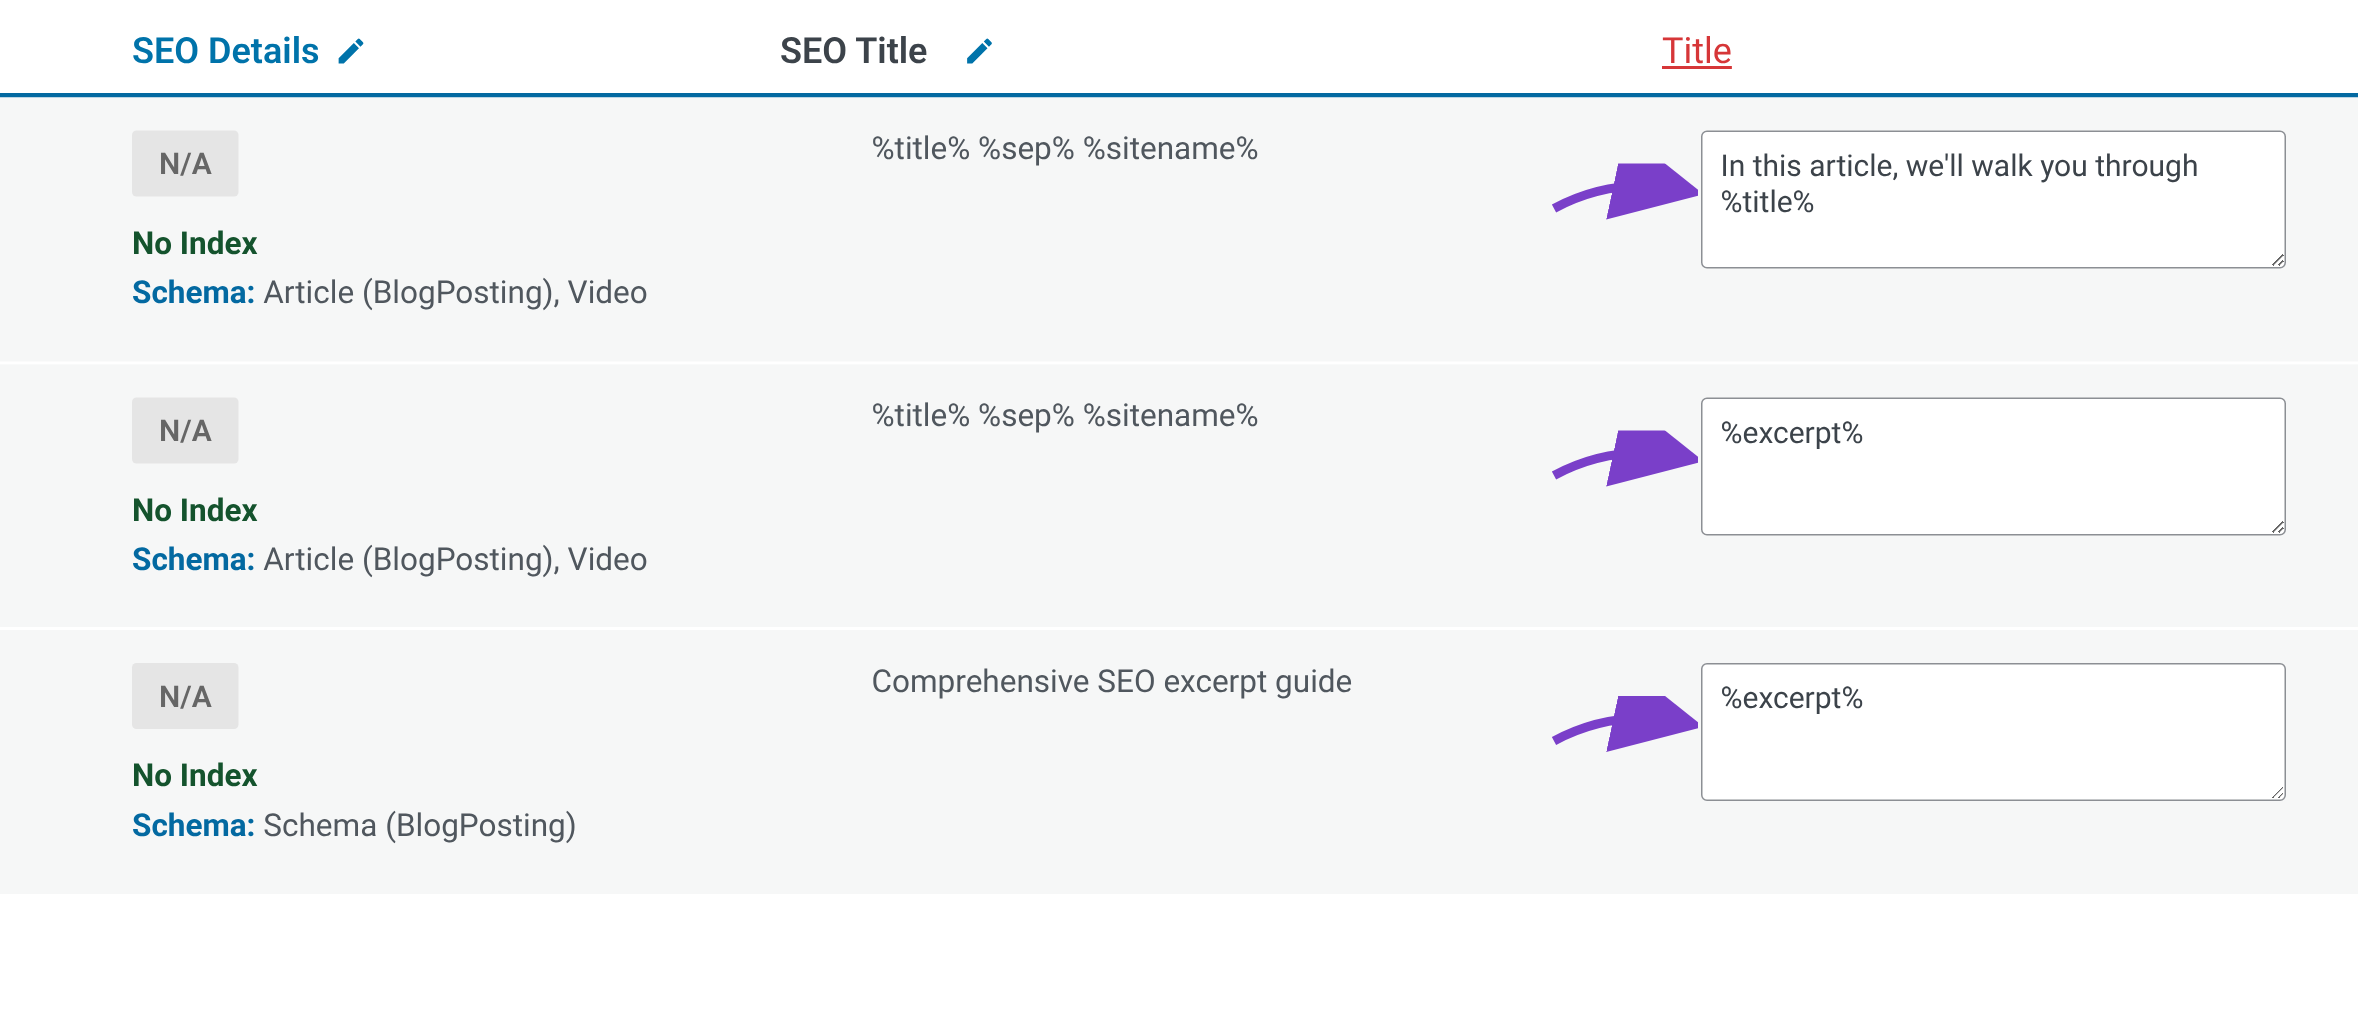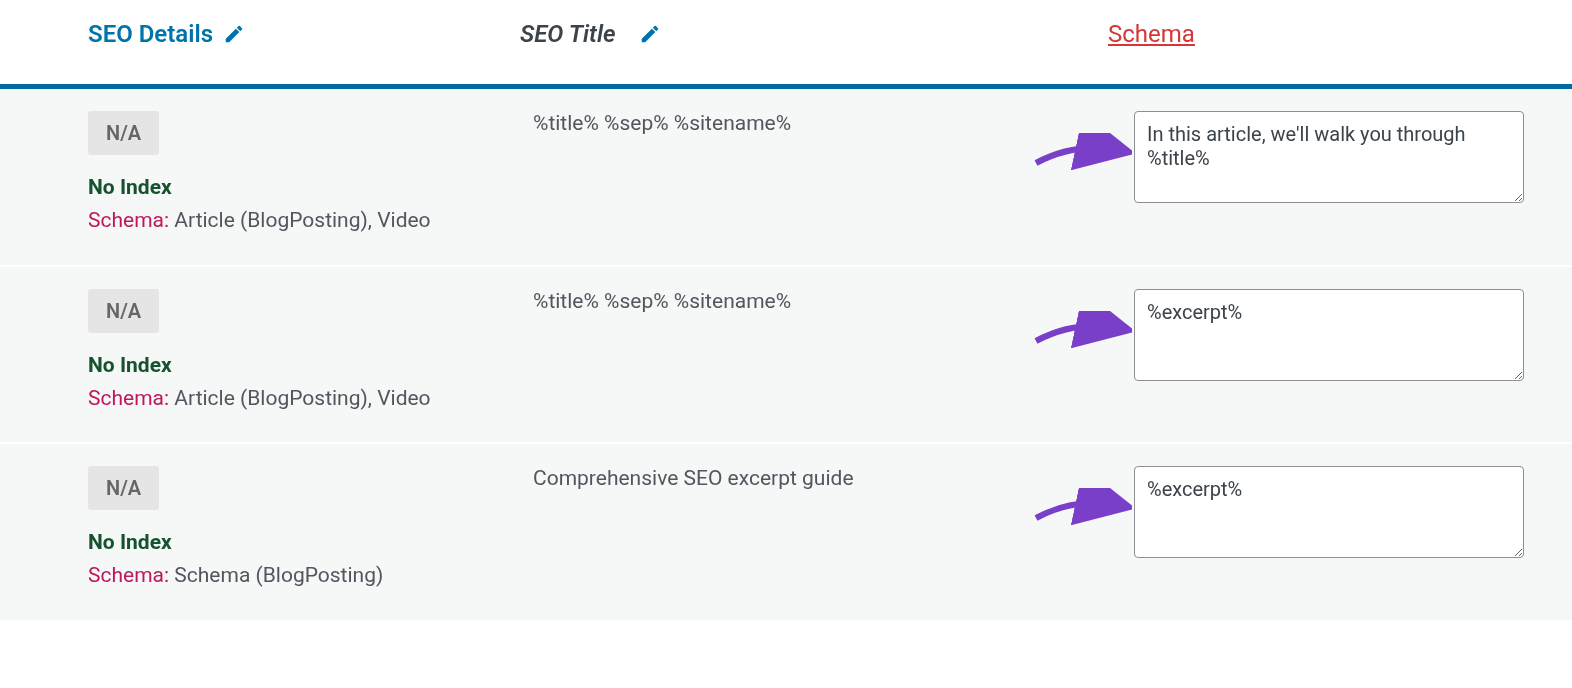--- a/index.html
+++ b/index.html
@@ -10,22 +10,22 @@
     body {
       font-family: -apple-system, BlinkMacSystemFont, "Segoe UI", Roboto, sans-serif;
       font-size: 20px;
       color: #3c434a;
       background: #fff;
       width: 1572px;
     }
     .header-row {
       display: grid;
       grid-template-columns: 520px 520px 1fr;
-      padding: 20px 0 36px 0;
-      border-bottom: 5px solid #0369a1;
+      padding: 20px 0 14px 0;
+      border-bottom: 3px solid #0369a1;
       background: #fff;
       align-items: center;
     }
     .col-left {
       padding-left: 88px;
     }
     .col-mid {
       padding-left: 0;
     }
     .col-right {
@@ -44,21 +44,20 @@
       gap: 10px;
       cursor: pointer;
     }
     .seo-title-header {
       color: #3c434a;
       font-weight: 600;
       font-size: 24px;
       display: inline-flex;
       align-items: center;
       gap: 24px;
-      font-style: italic;
     }
     .pencil-icon {
       width: 22px;
       height: 22px;
       display: inline-block;
     }
     .pencil-blue { fill: #0073aa; }
     .btn-save {
       background: #2271b1;
       color: #fff;
@@ -98,26 +97,27 @@
       font-weight: 700;
       font-size: 21px;
       margin-bottom: 6px;
     }
     .schema-line {
       color: #50575e;
       font-size: 21px;
       line-height: 1.5;
     }
     .schema-line strong {
-      color: #be185d;
-      font-weight: 400;
+      color: #0369a1;
+      font-weight: 700;
     }
     .seo-title-text {
       color: #50575e;
       font-size: 21px;
+      margin-left: 48px;
     }
     .input-wrap {
       position: relative;
       padding-right: 72px;
     }
     .desc-input {
       width: 390px;
       height: 92px;
       border: 1px solid #8c8f94;
       border-radius: 4px;
@@ -159,21 +159,21 @@
     <span class="seo-title-header">
       <span>SEO Title</span>
       <span class="pencil-icon">
         <svg viewBox="0 0 24 24">
             <path class="pencil-blue" d="M3 17.25V21h3.75l11.06-11.06-3.75-3.75L3 17.25zM20.71 7.04a1 1 0 0 0 0-1.41l-2.34-2.34a1 1 0 0 0-1.41 0l-1.83 1.83 3.75 3.75 1.83-1.83z"></path>
           </svg>
       </span>
     </span>
   </div>
   <div class="col-right">
-    <a class="cancel-link">Schema</a>
+    <a class="cancel-link">Title</a>
   </div>
 </div>
 
 <div class="data-row">
   <div class="col-left">
     <span class="badge-na">N/A</span>
     <div class="noindex-label">No Index</div>
     <div class="schema-line">
       <strong>Schema:</strong>
       <span>Article (BlogPosting), Video</span>

